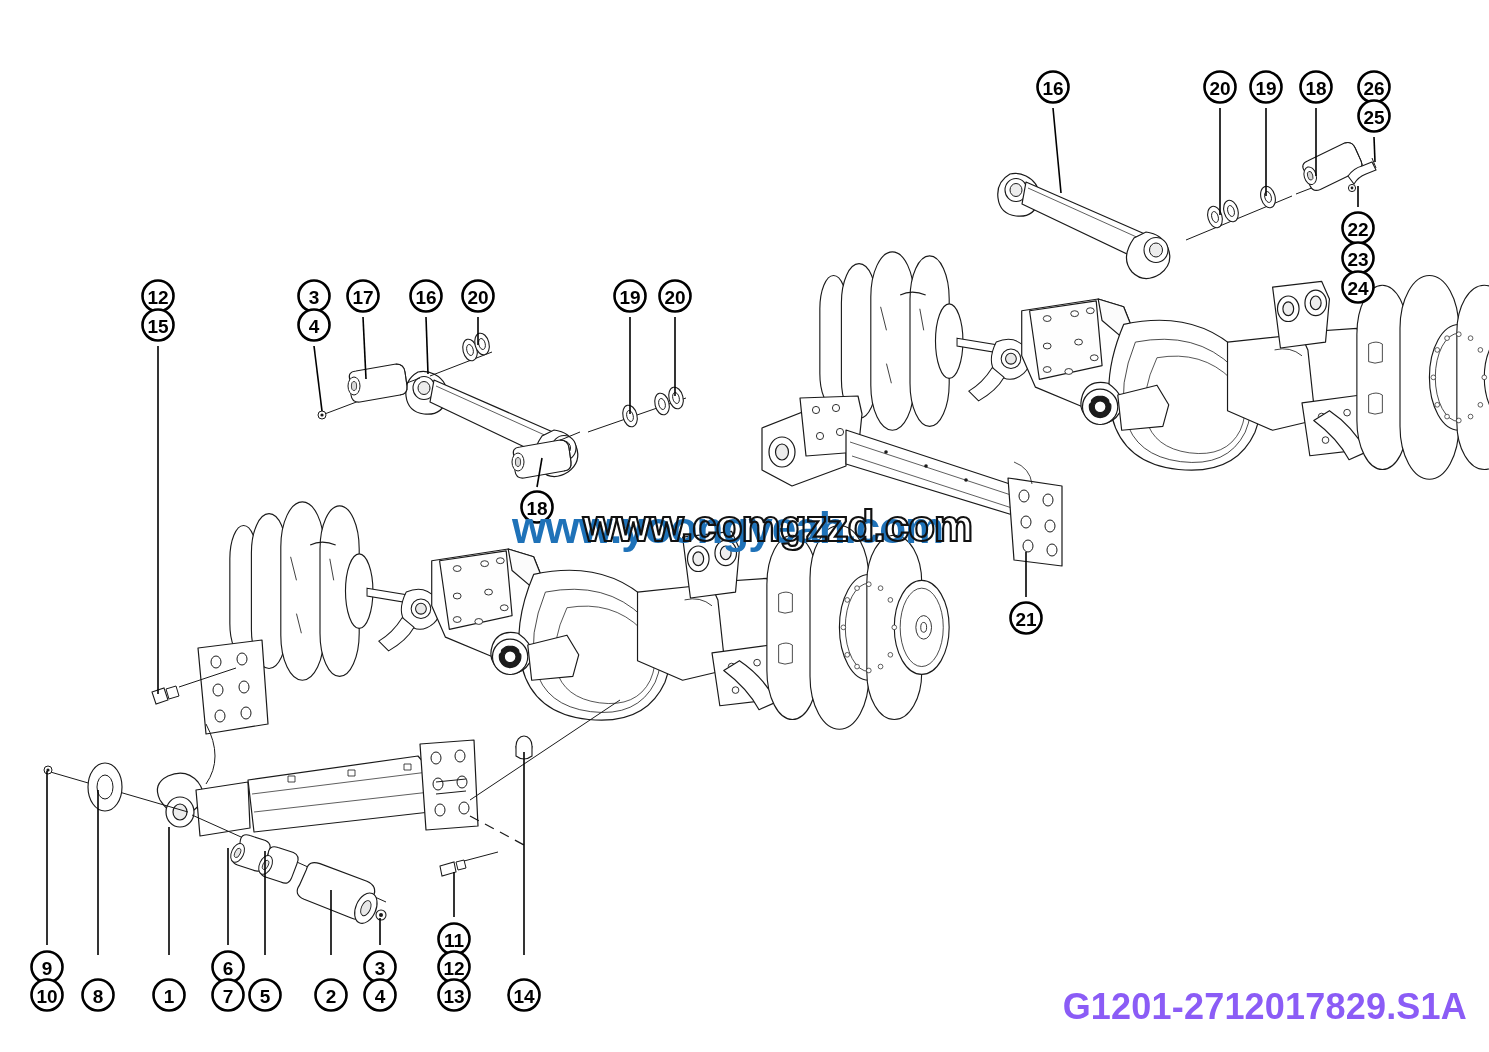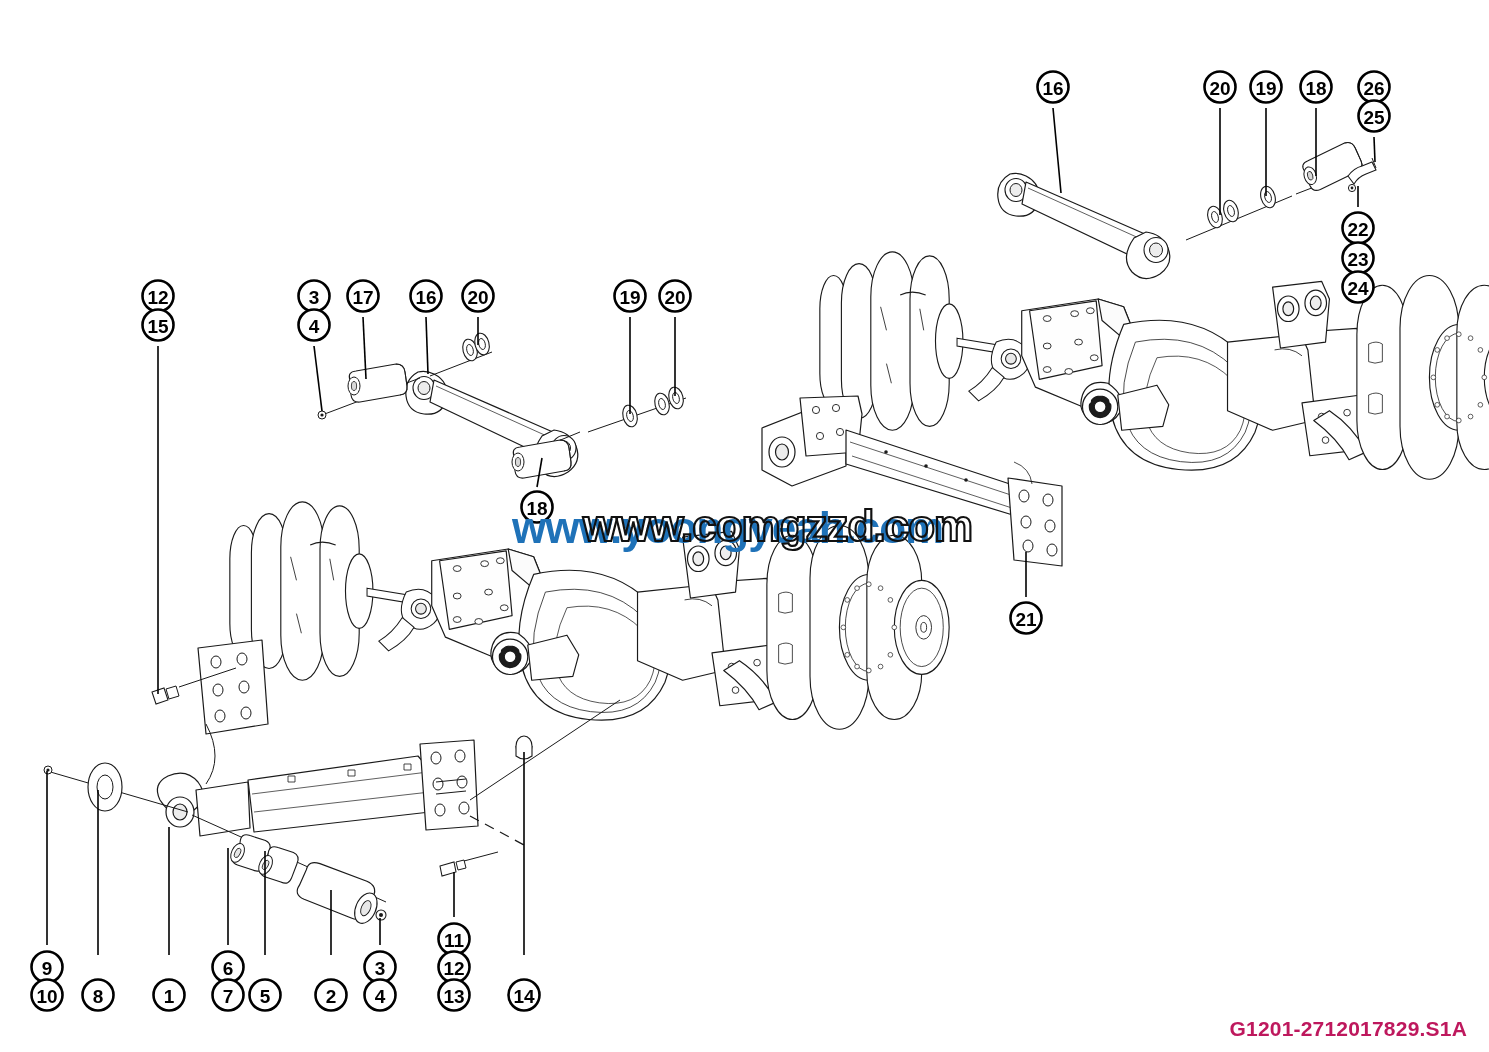--- a/index.html
+++ b/index.html
@@ -2,22 +2,22 @@
 <html><head>
 <meta charset="utf-8">
 <style>
   html,body{margin:0;padding:0;background:#ffffff;}
   body{width:1489px;height:1052px;position:relative;overflow:hidden;
        font-family:"Liberation Sans", sans-serif;}
   #stage{position:absolute;left:0;top:0;width:1489px;height:1052px;}
   svg.layer{position:absolute;left:0;top:0;width:1489px;height:1052px;}
   .callout-num{font-family:"Liberation Sans", sans-serif;font-weight:bold;
                font-size:19px;fill:#000;text-anchor:middle;dominant-baseline:central;}
-  .part-code{position:absolute;right:22px;bottom:11px;font-size:21px;font-weight:bold;
-             letter-spacing:.2px;color:#be185d;font-family:"Liberation Sans", sans-serif;}
+  .part-code{position:absolute;right:22px;bottom:24px;font-size:36px;font-weight:bold;
+             letter-spacing:.2px;color:#8b5cf6;font-family:"Liberation Sans", sans-serif;}
   .wm{position:absolute;white-space:nowrap;font-family:"Liberation Sans", sans-serif;
       font-weight:bold;font-size:44px;letter-spacing:-1px;pointer-events:none;}
   .wm-blue{color:#1f72b8;left:512px;top:503px;}
   .wm-out{left:583px;top:501px;color:transparent;-webkit-text-stroke:2.2px #111;
           text-shadow:none;}
 </style>
 </head>
 <body>
 
 <div id="stage">

